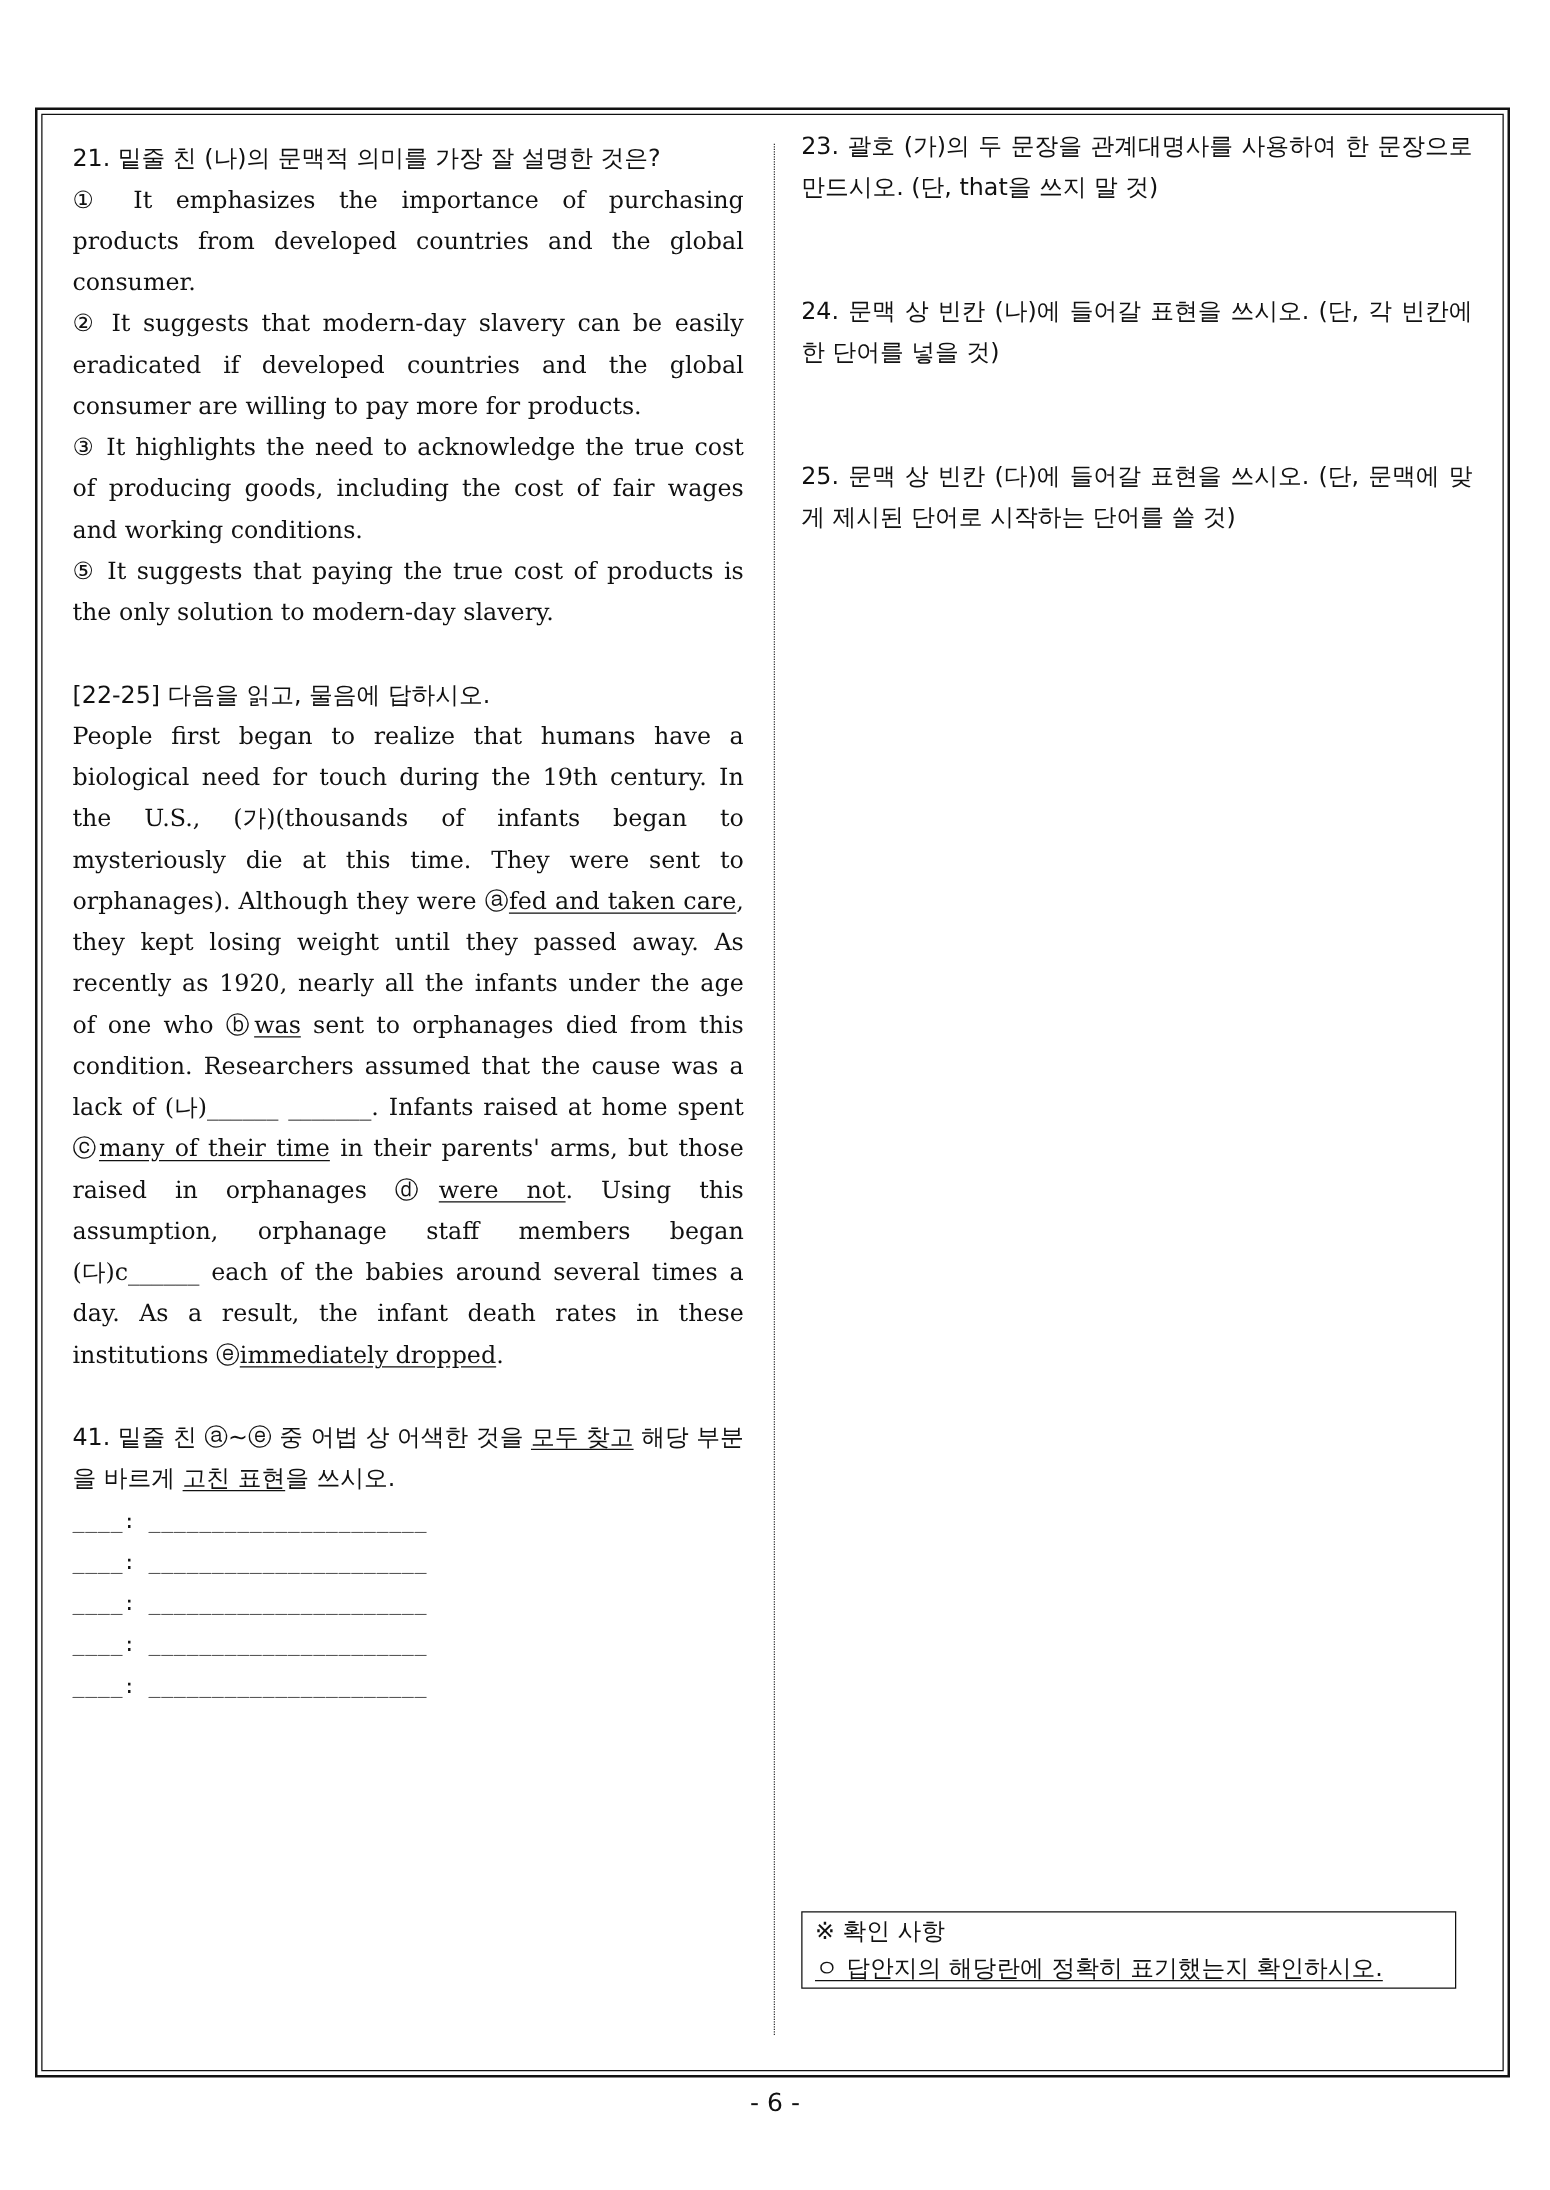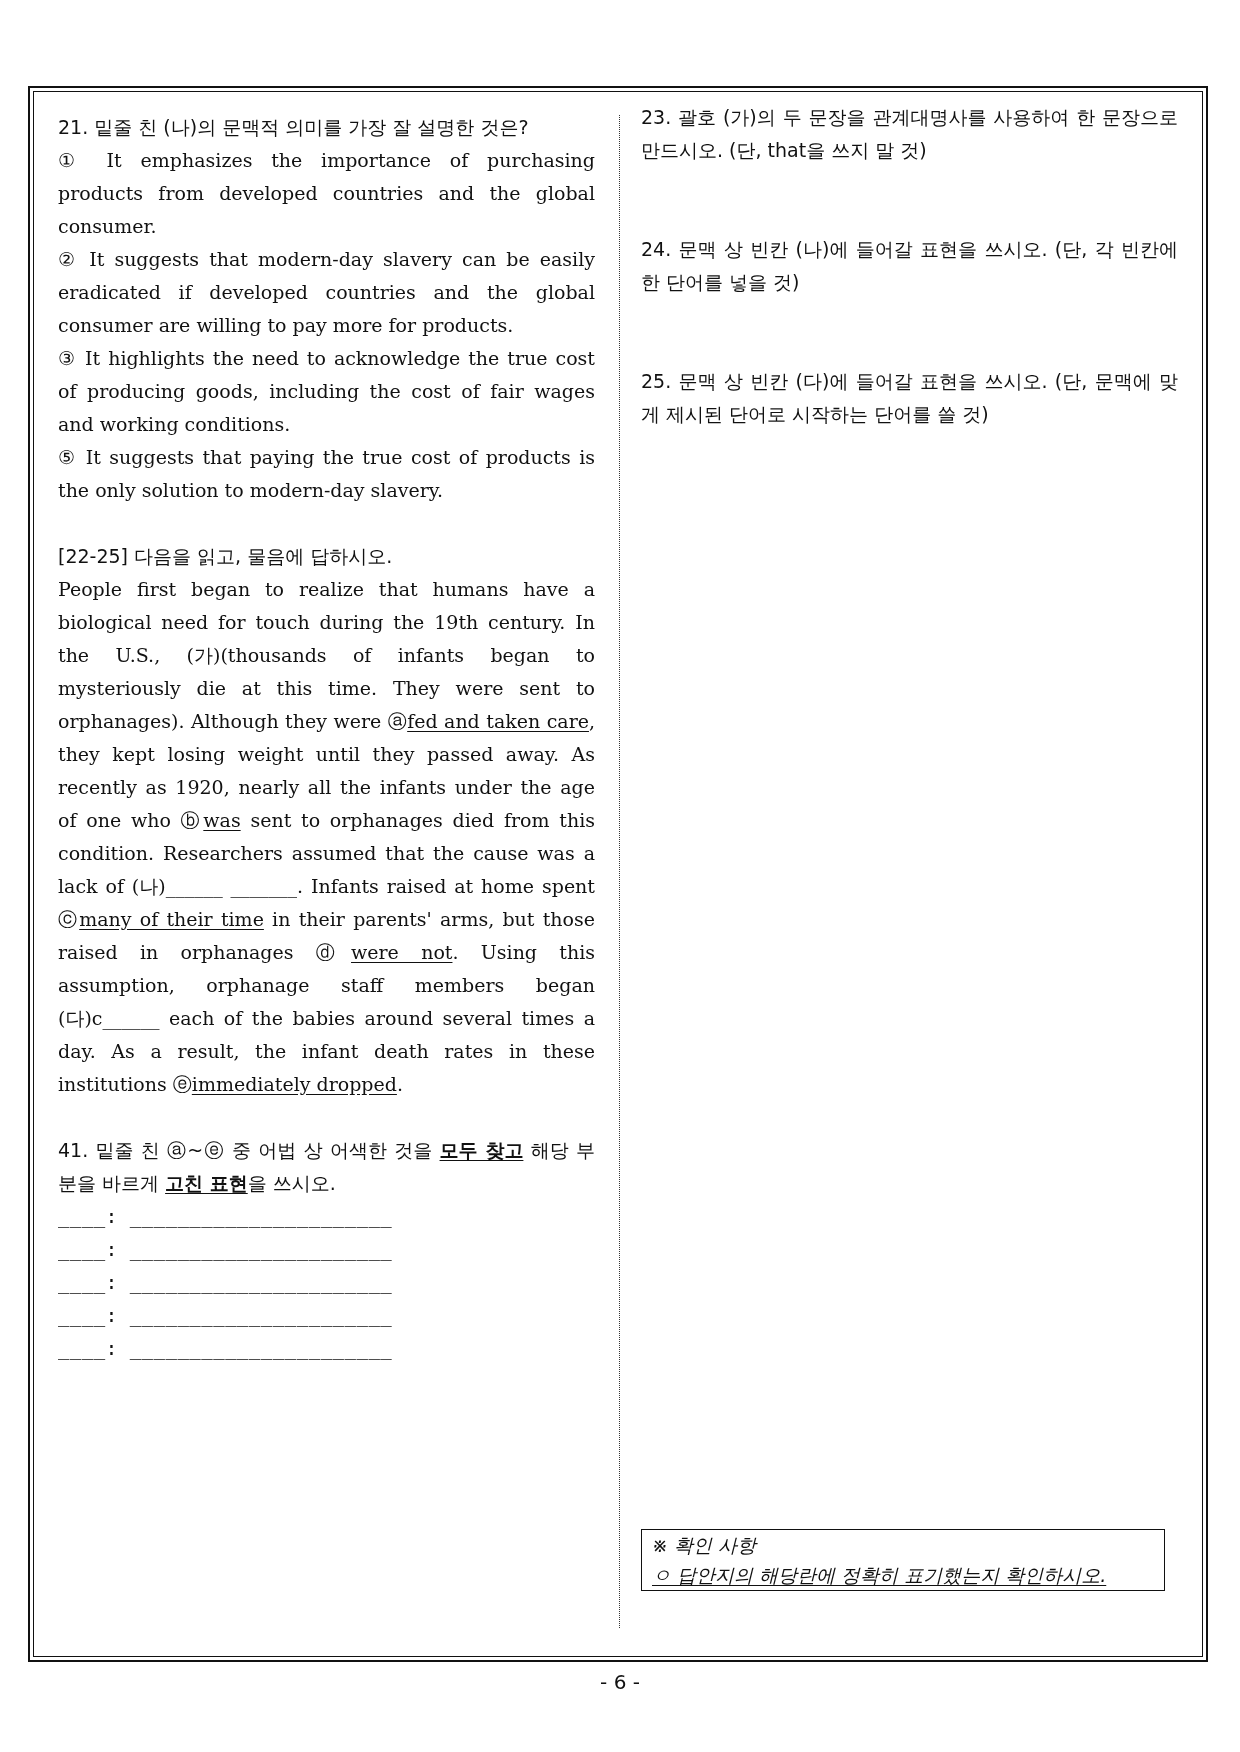--- a/index.html
+++ b/index.html
@@ -5,26 +5,26 @@
   html, body { margin:0; padding:0; background:#ffffff; }
   body { width:1240px; height:1752px; position:relative; font-family:"DejaVu Serif","Liberation Serif",serif; color:#111; }
   .frame-outer { position:absolute; left:28px; top:86px; width:1180px; height:1576px; border:2px solid #111; box-sizing:border-box; }
   .frame-inner { position:absolute; left:33px; top:91px; width:1170px; height:1566px; border:1px solid #111; box-sizing:border-box; }
   .divider { position:absolute; left:619px; top:115px; height:1513px; border-left:1px dotted #333; }
   .col { position:absolute; font-size:19px; line-height:33px; text-align:justify; }
   .col-left { left:58px; top:111px; width:537px; }
   .col-right { left:641px; top:101px; width:537px; }
   .col p { margin:0; }
   .u { text-decoration:underline; text-underline-offset:3px; }
-  .b { font-weight:bold; }
+  .b { font-weight:normal; }
   .gap { height:33px; }
   .gap2 { height:66px; }
-  .answer-line { font-family:"DejaVu Sans Mono","Liberation Mono",monospace; font-size:19px; letter-spacing:0.5px; line-height:33px; white-space:pre; text-align:left; }
+  .answer-line { font-family:"DejaVu Sans Mono","Liberation Mono",monospace; font-size:16px; letter-spacing:0.5px; line-height:33px; white-space:pre; text-align:left; }
   .q-right { margin:0; }
-  .check-box { position:absolute; left:641px; top:1529px; width:524px; height:62px; border:1px solid #111; box-sizing:border-box; padding:0 10px; font-size:19px; line-height:30px; font-family:"DejaVu Sans","Liberation Sans",sans-serif;font-style:italic; }
+  .check-box { position:absolute; left:641px; top:1529px; width:524px; height:62px; border:1px solid #111; box-sizing:border-box; padding:0 10px; font-size:19px; line-height:30px; font-family:"DejaVu Sans","Liberation Sans",sans-serif; }
   .page-num { position:absolute; top:1667px; left:0; width:1240px; text-align:center; font-size:20px; font-family:"DejaVu Sans","Liberation Sans",sans-serif; line-height:30px; }
   .ko { font-family:"DejaVu Sans","Liberation Sans",sans-serif; }
 </style>
 </head>
 <body>
 
 <div class="frame-outer"></div>
 <div class="frame-inner"></div>
 <div class="divider"></div>
 

